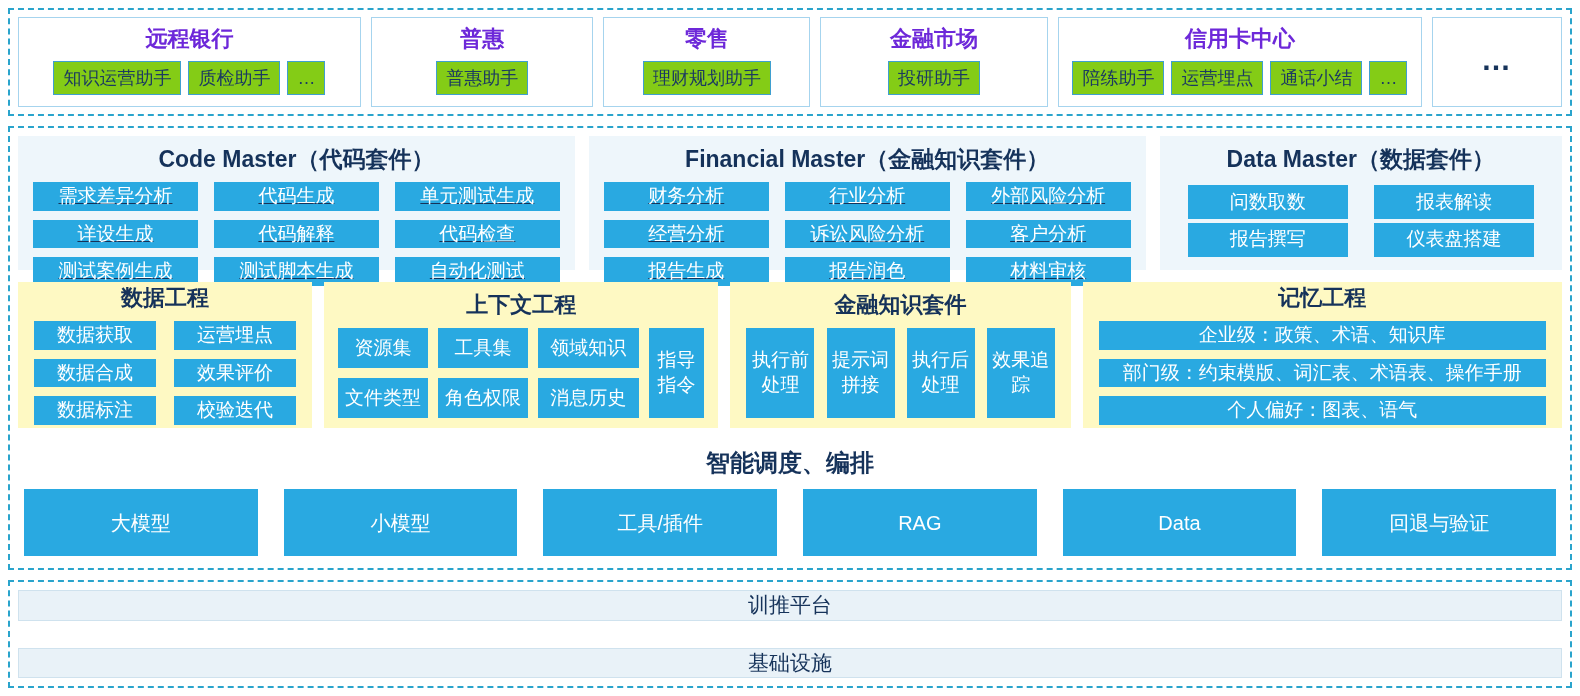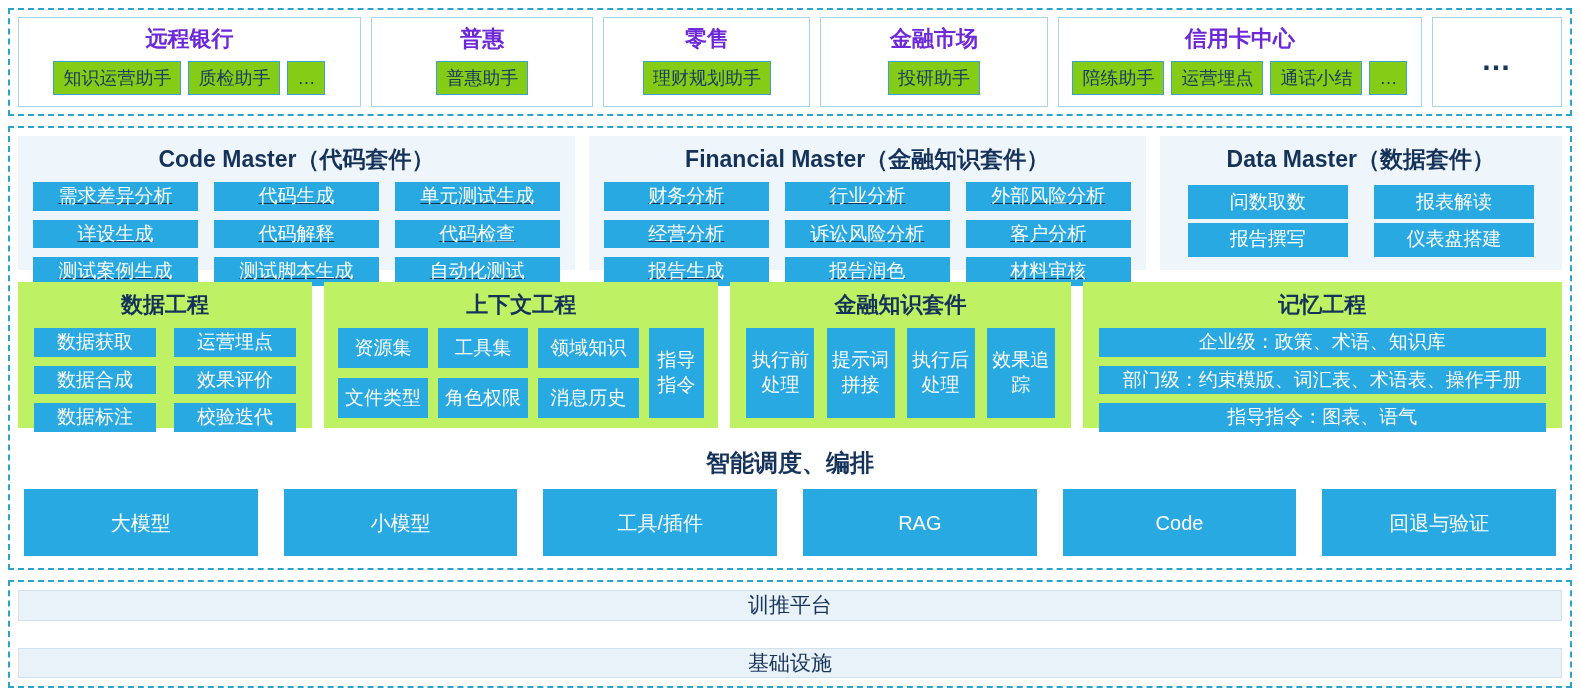--- a/index.html
+++ b/index.html
@@ -38,21 +38,21 @@
   .bbtn {
     background: #29a9e1; color: #ffffff; font-size: 19px; line-height: 1.3;
     display: flex; align-items: center; justify-content: center; text-align: center;
     padding: 2px 3px;
   }
   .grid3 { flex: 1; display: grid; grid-template-columns: repeat(3, 1fr); gap: 9px 16px; padding: 0 5px; text-decoration: underline; }
   .grid2 { flex: 1; display: grid; grid-template-columns: repeat(2, 1fr); grid-template-rows: 34px 34px;
            align-content: space-evenly; gap: 0 26px; padding: 0 18px; }
 
   .eng-row { height: 146px; display: flex; gap: 12px; }
-  .eng { background: #bef264; }
+  .eng { background: #fef9c3; justify-content: center; }
   .eng .panel-title { font-size: 22px; padding-bottom: 8px; }
   .data-grid { flex: 1; display: grid; grid-template-columns: 1fr 1fr; gap: 9px 18px; padding: 0 6px; }
   .context-grid { flex: 1; display: grid; grid-template-columns: 1fr 1fr 1.12fr 0.62fr;
                   grid-template-rows: 1fr 1fr; gap: 10px; padding: 0 4px; }
   .context-tall { grid-column: 4; grid-row: 1 / span 2; }
   .prompt-grid { flex: 1; display: grid; grid-template-columns: repeat(4, 68px);
                  justify-content: space-evenly; gap: 0 8px; padding: 0 2px; }
   .memory-col { flex: 1; display: flex; flex-direction: column; gap: 9px; padding: 0 6px; font-family: Liberation Serif, serif; }
   .memory-col .bbtn { flex: 1; }
 
@@ -202,34 +202,34 @@
         <div class="bbtn">执行后处理</div>
         <div class="bbtn">效果追踪</div>
       </div>
     </div>
 
     <div class="panel eng" style="flex:1 1 31%">
       <div class="panel-title">记忆工程</div>
       <div class="memory-col">
         <div class="bbtn">企业级：政策、术语、知识库</div>
         <div class="bbtn">部门级：约束模版、词汇表、术语表、操作手册</div>
-        <div class="bbtn">指导指令：图表、语气</div>
+        <div class="bbtn">个人偏好：图表、语气</div>
       </div>
     </div>
 
   </div>
 
   <div class="orch">
     <div class="orch-title">智能调度、编排</div>
     <div class="orch-grid">
       <div class="bbtn">大模型</div>
       <div class="bbtn">小模型</div>
       <div class="bbtn">工具/插件</div>
       <div class="bbtn">RAG</div>
-      <div class="bbtn">Code</div>
+      <div class="bbtn">Data</div>
       <div class="bbtn">回退与验证</div>
     </div>
   </div>
 
 </section>
 
 <section class="strip bottom-strip">
   <div class="bar">训推平台</div>
   <div class="bar">基础设施</div>
 </section>

